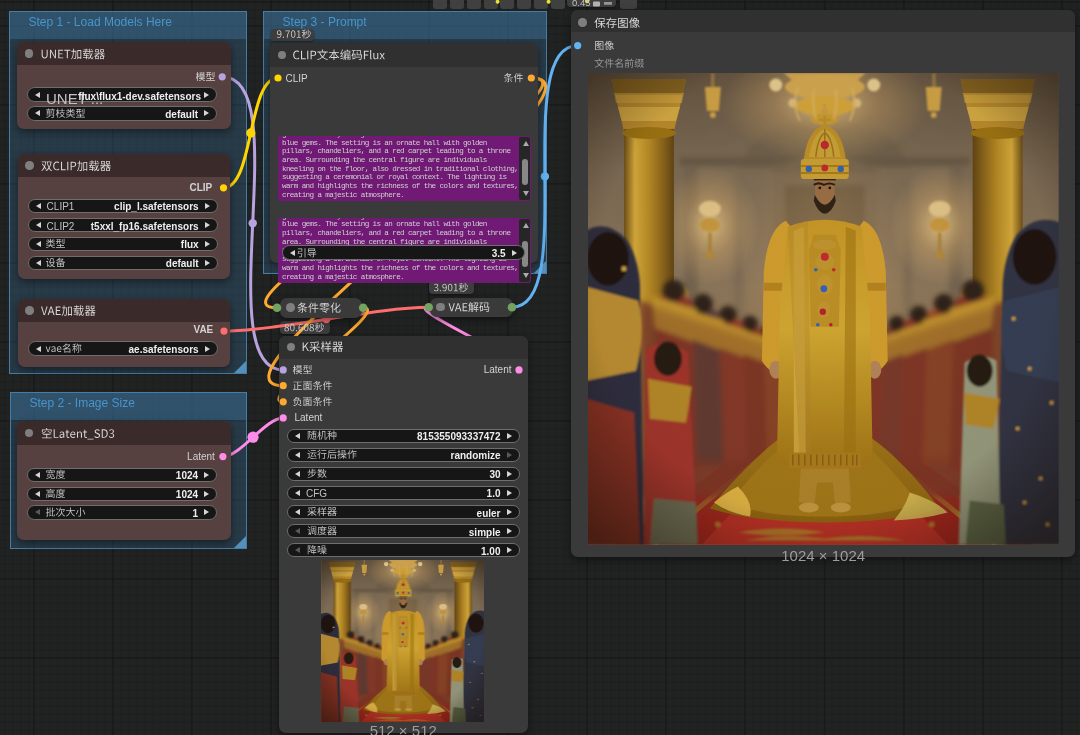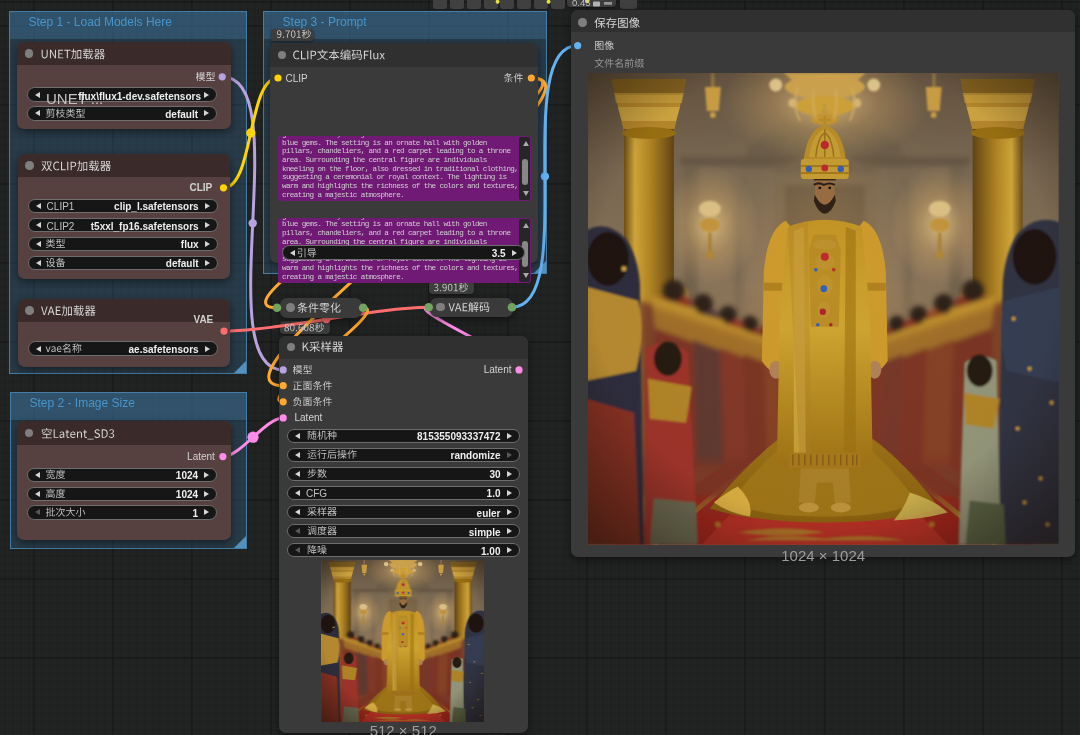--- a/index.html
+++ b/index.html
@@ -117,21 +117,21 @@
   <div class="widget" style="left:10px; top:102.1px; width:190px;">
     <i class="warr wl"></i>
         <i class="warr wr"></i>
     <span class="wval">default</span>
   </div>
 </div>
 
 <div class="node red" style="left:17.6px; top:298.8px; width:212.7px; height:68px; z-index:3;">
   <div class="nhead redh"></div>
       <div class="ndot" style="left:7.5px; top:7.5px;"></div>
-  <div class="slotlab" style="right:17px; top:15px; font-weight:bold;margin-left:28px;">VAE</div>
+  <div class="slotlab" style="right:17px; top:25px; font-weight:bold;margin-left:28px;">VAE</div>
   <div class="widget" style="left:10px; top:42.6px; width:190px;">
     <i class="warr wl"></i>
         <i class="warr wr"></i>
     <span class="wval">ae.safetensors</span>
   </div>
 </div>
 
 <div class="node red" style="left:17.1px; top:421.4px; width:213.8px; height:118.6px; z-index:3;">
   <div class="nhead redh"></div>
       <div class="ndot" style="left:7.5px; top:7.5px;"></div>

